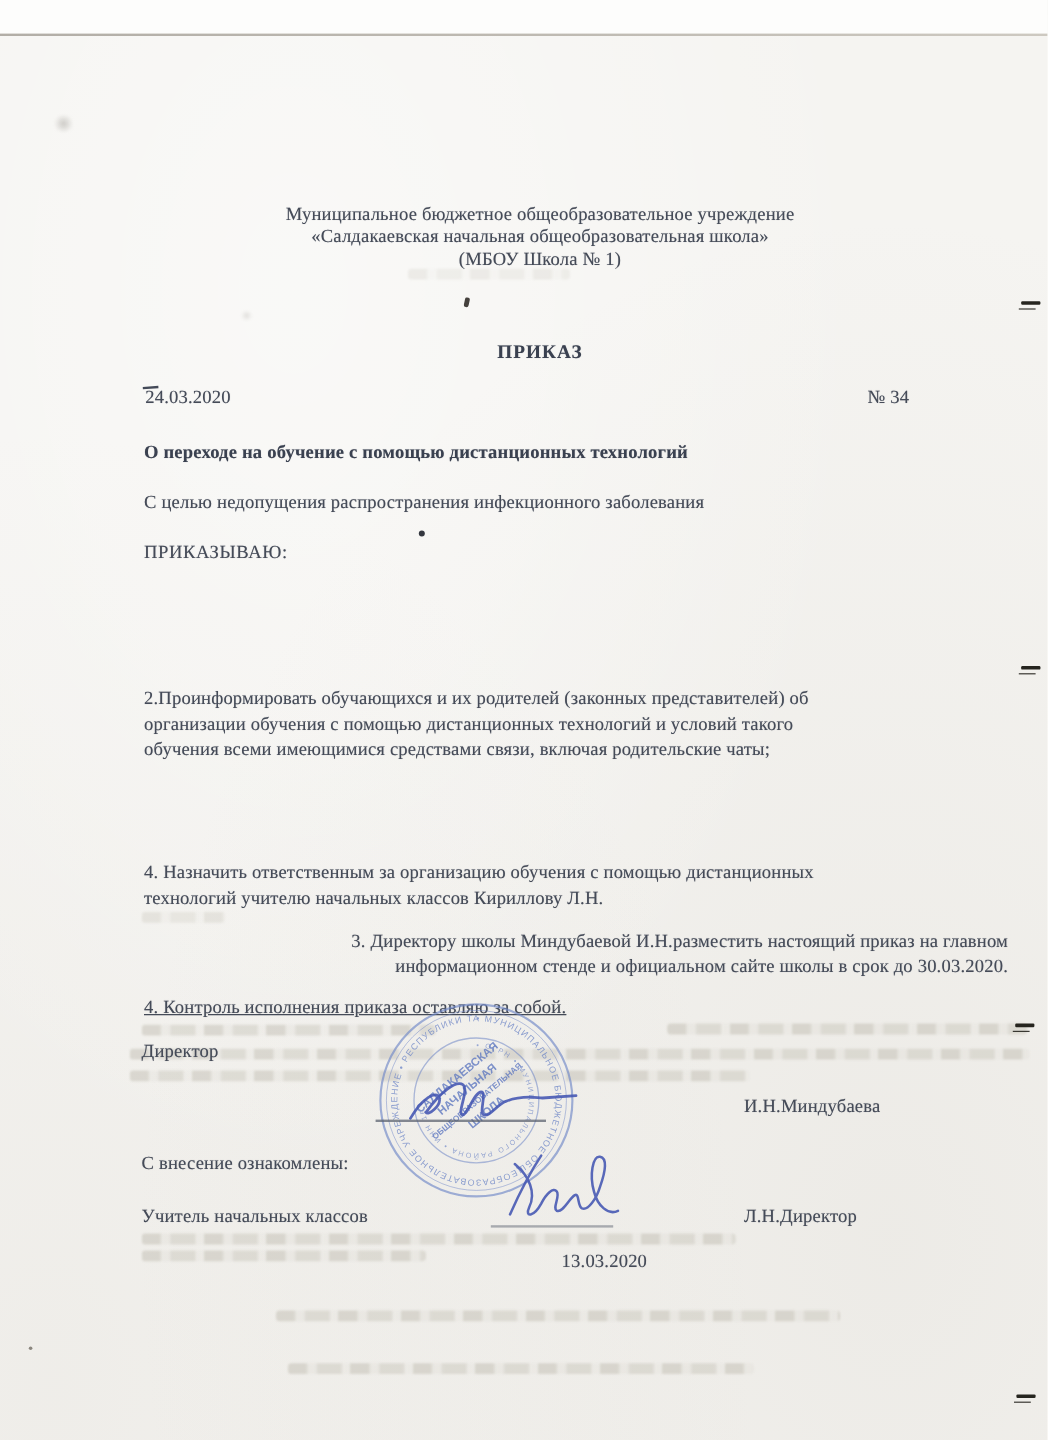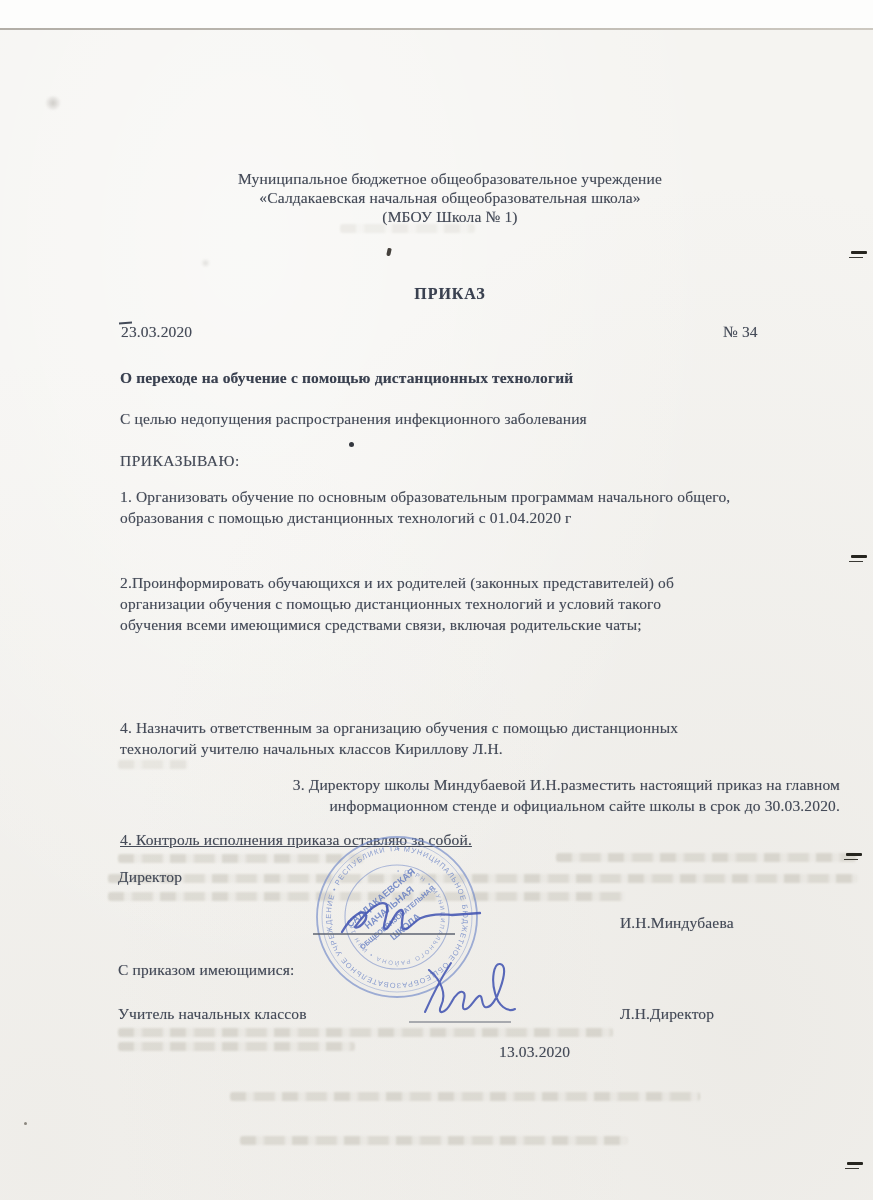--- a/index.html
+++ b/index.html
@@ -59,33 +59,31 @@
   <div class="speck" style="left:24px;top:1110px;width:3px;height:3px;"></div>
 
   <div class="t center" style="top:156px;">Муниципальное бюджетное общеобразовательное учреждение</div>
   <div class="t center" style="top:175px;">«Салдакаевская начальная общеобразовательная школа»</div>
   <div class="t center" style="top:194px;">(МБОУ Школа № 1)</div>
 
   <div id="pen-apostrophe"></div>
 
   <div class="t center bold doctype" style="top:271px;">ПРИКАЗ</div>
 
-  <div class="t" style="left:121px;top:309px;">23.03.2020</div>
+  <div class="t" style="left:121px;top:309px;">24.03.2020</div>
   <div id="date-strike"></div>
   <div class="t" style="left:723px;top:309px;">№ 34</div>
 
   <div class="t bold" style="left:120px;top:355px;">О переходе на обучение с помощью дистанционных технологий</div>
   <div class="t" style="left:120px;top:396px;">С целью недопущения распространения инфекционного заболевания</div>
 
   <div id="pen-dot"></div>
 
   <div class="t" style="left:120px;top:438px;letter-spacing:.5px;">ПРИКАЗЫВАЮ:</div>
 
-  <div class="t" style="left:120px;top:474px;width:720px;">1. Организовать обучение по основным образовательным программам начального общего,
-образования с помощью дистанционных технологий с 01.04.2020 г</div>
   <div class="t" style="left:120px;top:560px;width:720px;">2.Проинформировать обучающихся и их родителей (законных представителей) об
 организации обучения с помощью дистанционных технологий и условий такого
 обучения всеми имеющимися средствами связи, включая родительские чаты;</div>
   <div class="t" style="left:120px;top:705px;width:720px;font-family:Liberation Serif, serif;">4. Назначить ответственным за организацию обучения с помощью дистанционных
 технологий учителю начальных классов Кириллову Л.Н.</div>
   <div class="t" style="left:120px;top:762px;width:720px;text-align:right;">3. Директору школы Миндубаевой И.Н.разместить настоящий приказ на главном
 информационном стенде и официальном сайте школы в срок до 30.03.2020.</div>
   <div class="t" style="left:120px;top:817px;width:720px;text-decoration:underline;">4. Контроль исполнения приказа оставляю за собой.</div>
 
   <div class="ghost" style="left:340px;top:212px;width:135px;opacity:.35;"></div>
@@ -120,27 +118,27 @@
       <text x="90" y="81" font-size="9.5">НАЧАЛЬНАЯ</text>
       <text x="90" y="93" font-size="7">ОБЩЕОБРАЗОВАТЕЛЬНАЯ</text>
       <text x="90" y="106" font-size="9.5">ШКОЛА</text>
     </g>
   </svg>
 
   <div class="t" style="left:118px;top:854px;">Директор</div>
   <div class="sig-line" style="left:313px;top:921px;width:142px;"></div>
   <div class="t" style="left:620px;top:900px;">И.Н.Миндубаева</div>
 
-  <div class="t" style="left:118px;top:947px;">С приказом имеющимися:</div>
+  <div class="t" style="left:118px;top:947px;">С внесение ознакомлены:</div>
 
   <div class="t" style="left:118px;top:991px;">Учитель начальных классов</div>
   <div class="sig-line" style="left:409px;top:1009px;width:102px;opacity:.65;"></div>
   <div class="t" style="left:620px;top:991px;">Л.Н.Директор</div>
 
-  <div class="t" style="left:499px;top:1029px;">13.03.2020</div>
+  <div class="t" style="left:468px;top:1029px;">13.03.2020</div>
 
   <svg id="signatures" width="873" height="1200" viewBox="0 0 873 1200">
     <g fill="none" stroke="#4456b2" stroke-width="2.3" stroke-linecap="round" opacity=".88">
       <path d="M342,920 C352,903 364,896 366,903 C368,909 357,918 355,915
         C367,898 380,888 386,892 C391,896 381,915 385,917 C389,919 395,898 401,898
         C406,898 399,915 403,917 C408,919 414,909 421,906 C436,900 447,903 452,903 L480,901"></path>
       <path stroke-width="2.1" d="M425,1000 C433,982 443,963 451,951"></path>
       <path stroke-width="2.1" d="M429,958 C441,968 447,982 441,994
         C437,1003 445,1002 451,991 C455,983 461,977 464,981 C467,985 460,995 464,997
         C469,999 474,987 479,984 C483,982 481,993 485,995 C490,997 497,987 500,977

